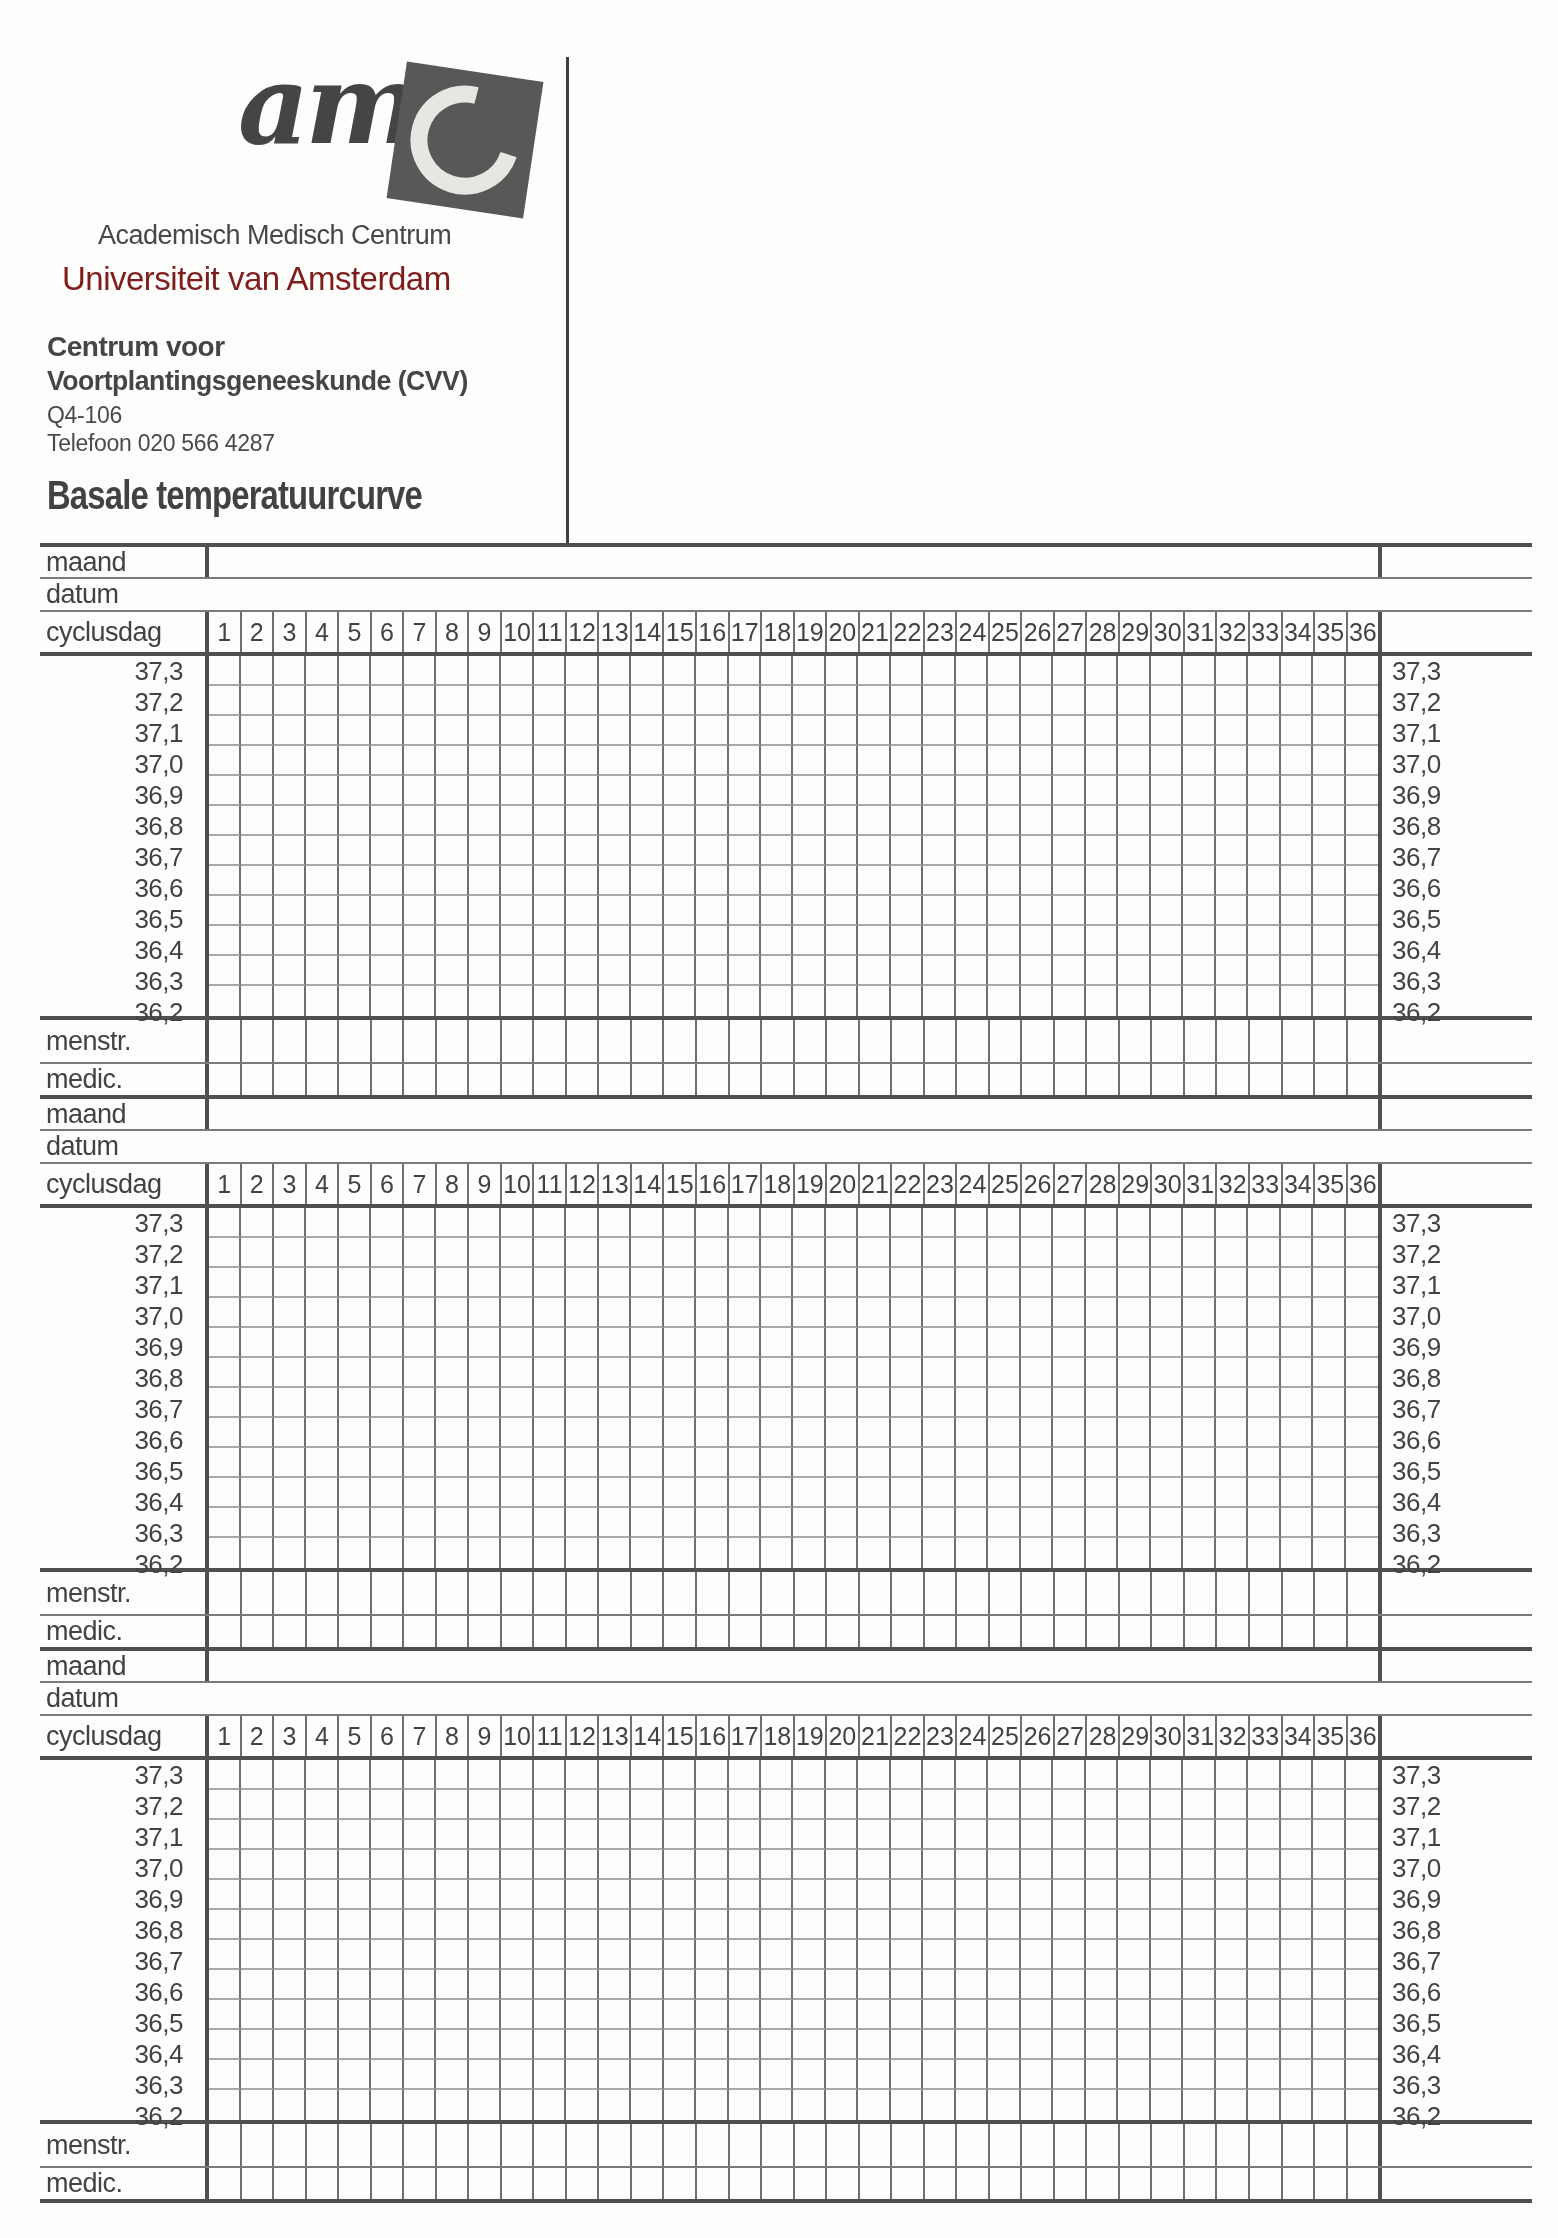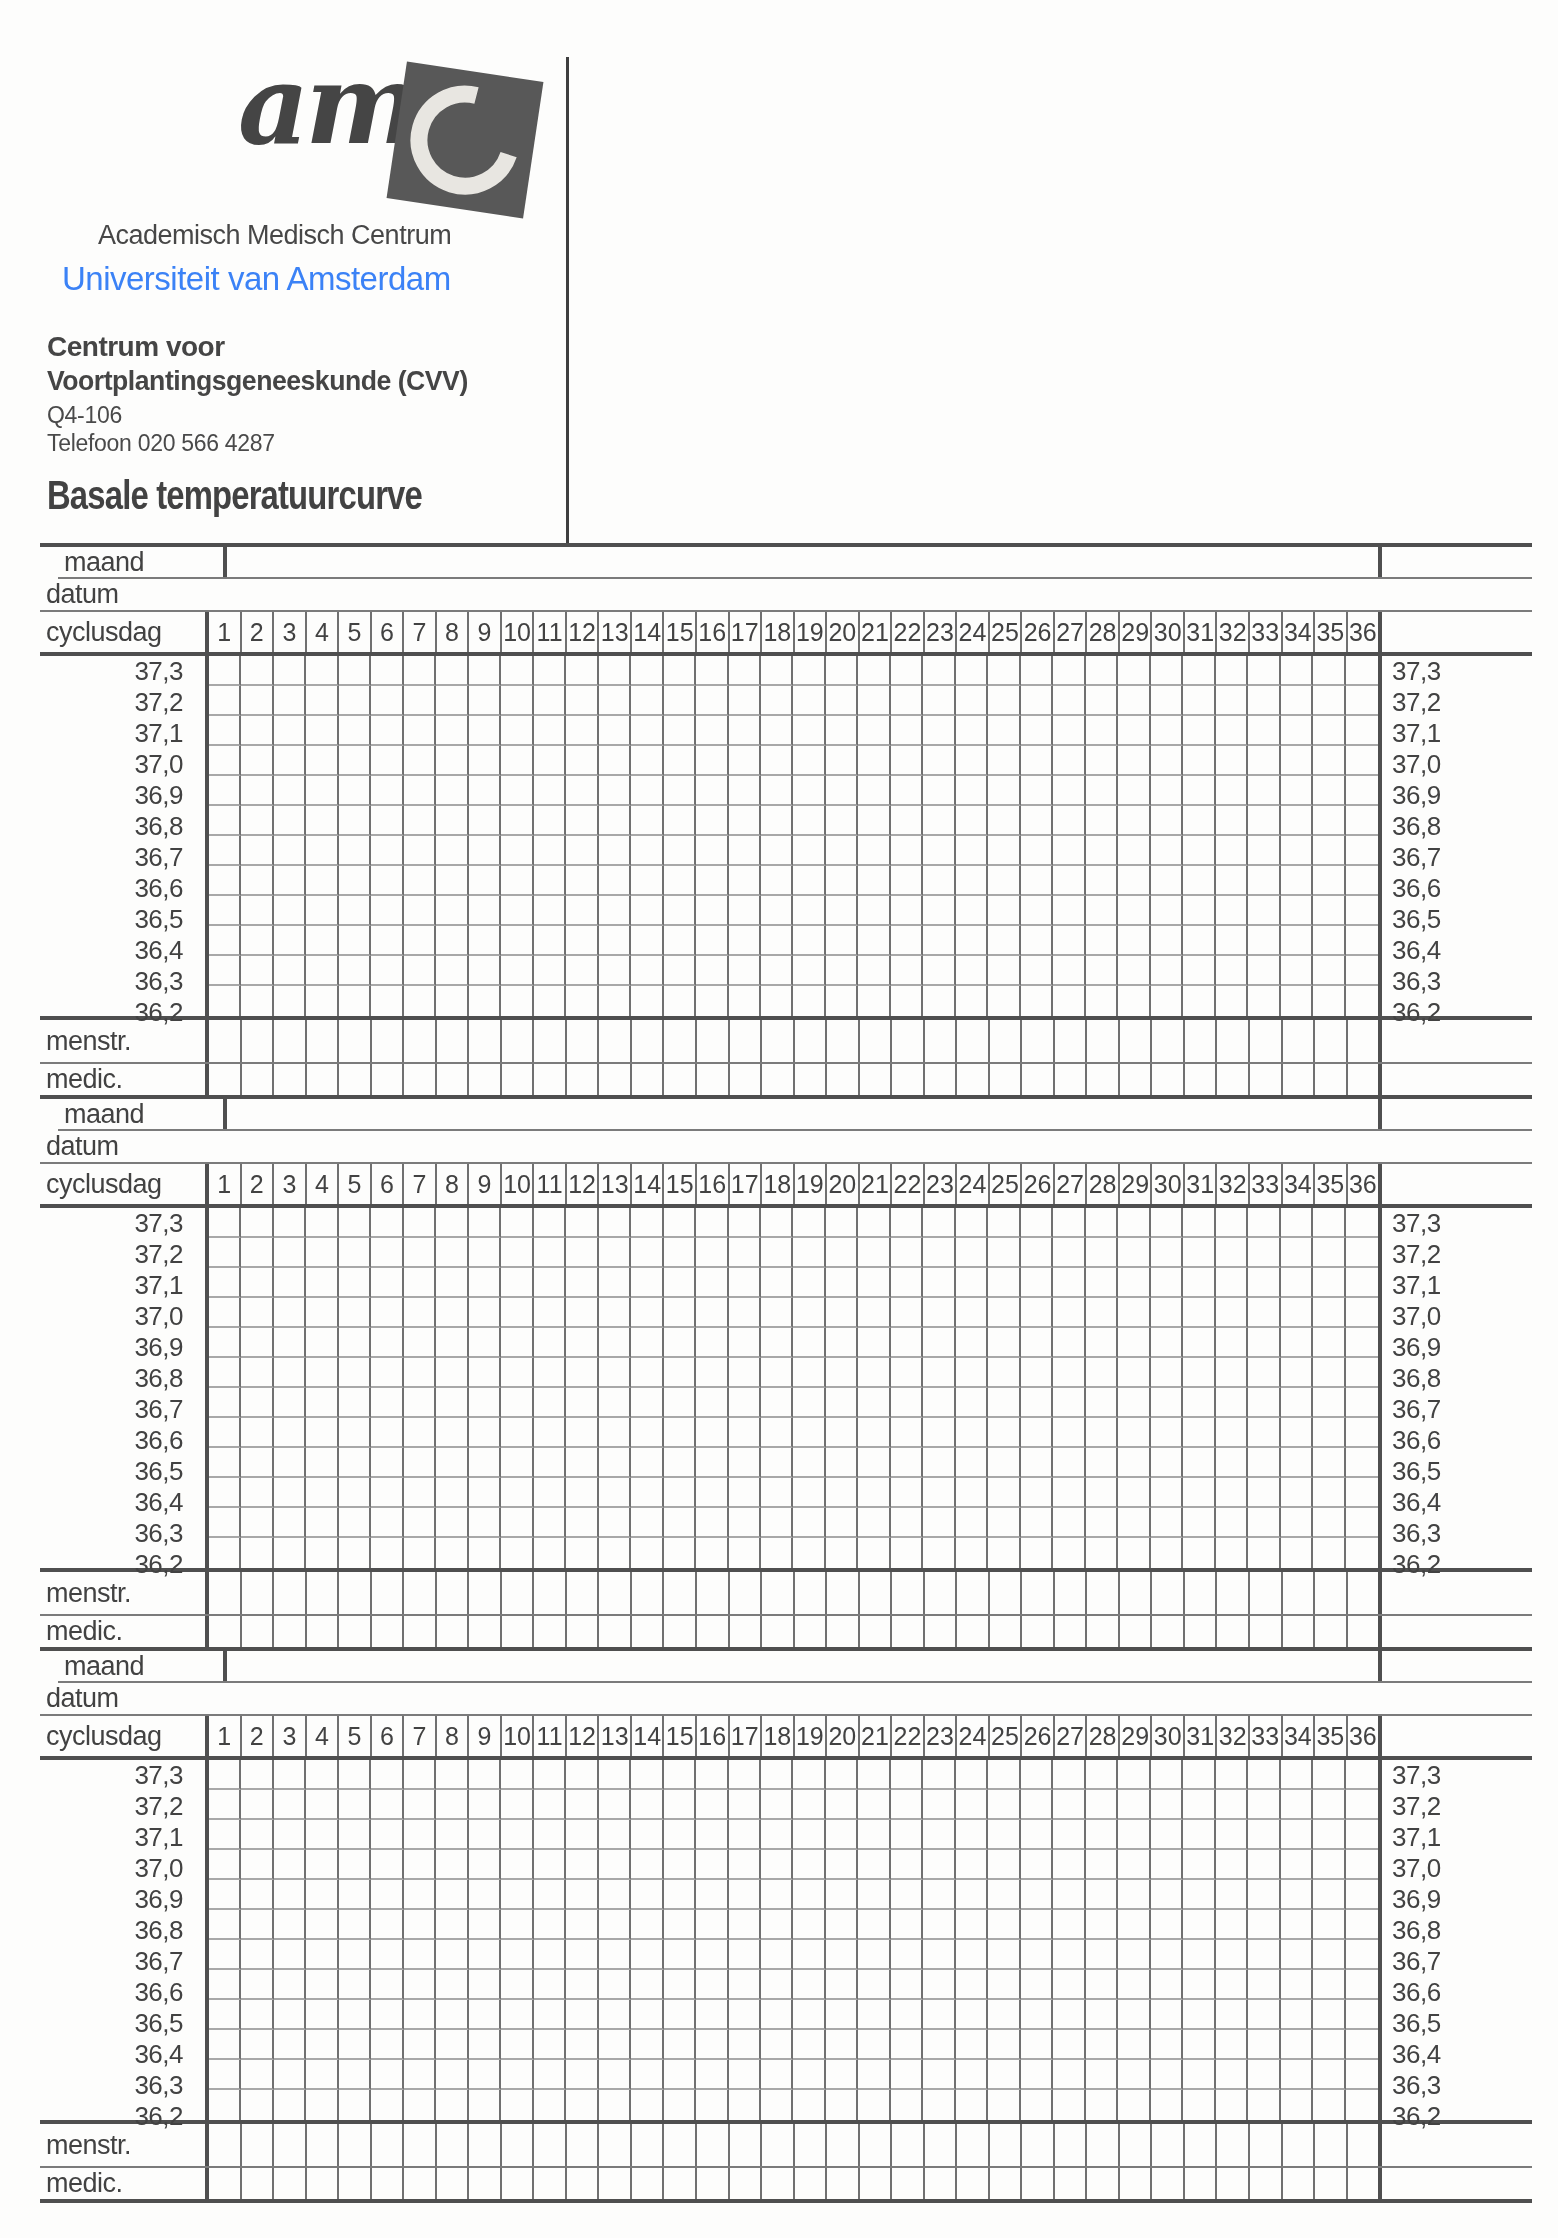--- a/index.html
+++ b/index.html
@@ -18,37 +18,37 @@
     font-family:"DejaVu Serif", serif; font-style:italic;
     font-size:110px; letter-spacing:-4px; color:#454545;font-weight:bold;
   }
   .logo-square {
     left:396px; top:71px; width:138px; height:138px;
     background:var(--logo_square,#585858);
     transform:rotate(8.5deg);
     display:flex; align-items:center; justify-content:center;
   }
   .org1 { left:98px;  top:220px; font-size:27px; letter-spacing:-0.5px; color:#474747; white-space:nowrap; }
-  .org2 { left:62px;  top:260px; font-size:33px; letter-spacing:-0.5px; color:#3b82f6; white-space:nowrap; }
+  .org2 { left:62px;  top:260px; font-size:33px; letter-spacing:-0.5px; color:#7f1d1d; white-space:nowrap; }
   .vdiv { left:566px; top:57px;  width:3px; height:486px; background:#3f3f3f; }
   .dept1 { left:47px; top:331px; font-size:28px; font-weight:bold; letter-spacing:-0.5px; color:#454545; white-space:nowrap; }
   .dept2 { left:47px; top:365px; font-size:28px; font-weight:bold; letter-spacing:-0.5px; color:#454545;
            transform:scaleX(.95); transform-origin:left top; white-space:nowrap; }
   .room  { left:47px; top:402px; font-size:23px; letter-spacing:-0.3px; color:#4a4a4a; }
   .phone { left:47px; top:430px; font-size:23px; letter-spacing:-0.3px; color:#4a4a4a; }
   .title { left:47px; top:473px; font-size:40px; font-weight:bold; letter-spacing:-1px; color:#424242;
            transform:scaleX(.82); transform-origin:left top; white-space:nowrap; margin:0; }
 
   
   .table { position:absolute; left:40px; top:543px; width:1492px; }
   .section { border-top:4px solid var(--line_dark,#4f4f4f); }
   .section:last-child { border-bottom:4px solid var(--line_dark,#4f4f4f); }
 
   .tr { display:flex; box-sizing:border-box; }
-  .tr-maand  { height:32px; border-bottom:2px solid var(--line_mid2,#7b7b7b);margin-left:18px; }
+  .tr-maand  { height:32px; border-bottom:2px solid var(--line_mid2,#7b7b7b); }
   .tr-datum  { height:33px; border-bottom:2px solid var(--line_mid2,#7b7b7b);flex-direction:column; }
   .tr-cyclusdag { height:40px;justify-content:space-between; }
   .tr-menstr { height:44px; border-bottom:2px solid var(--line_mid2,#7b7b7b); }
   .tr-medic  { height:31px; }
 
   .tl { width:165px; box-sizing:border-box; padding-left:6px; display:flex; align-items:center;
         font-size:27px; letter-spacing:-0.5px; color:#424242; }
   .tg { flex:1; border-left:4px solid var(--line_dark,#4f4f4f); box-sizing:border-box; display:flex; }
   .trc{ width:154px; border-left:4px solid var(--line_dark,#4f4f4f); box-sizing:border-box; }
 

